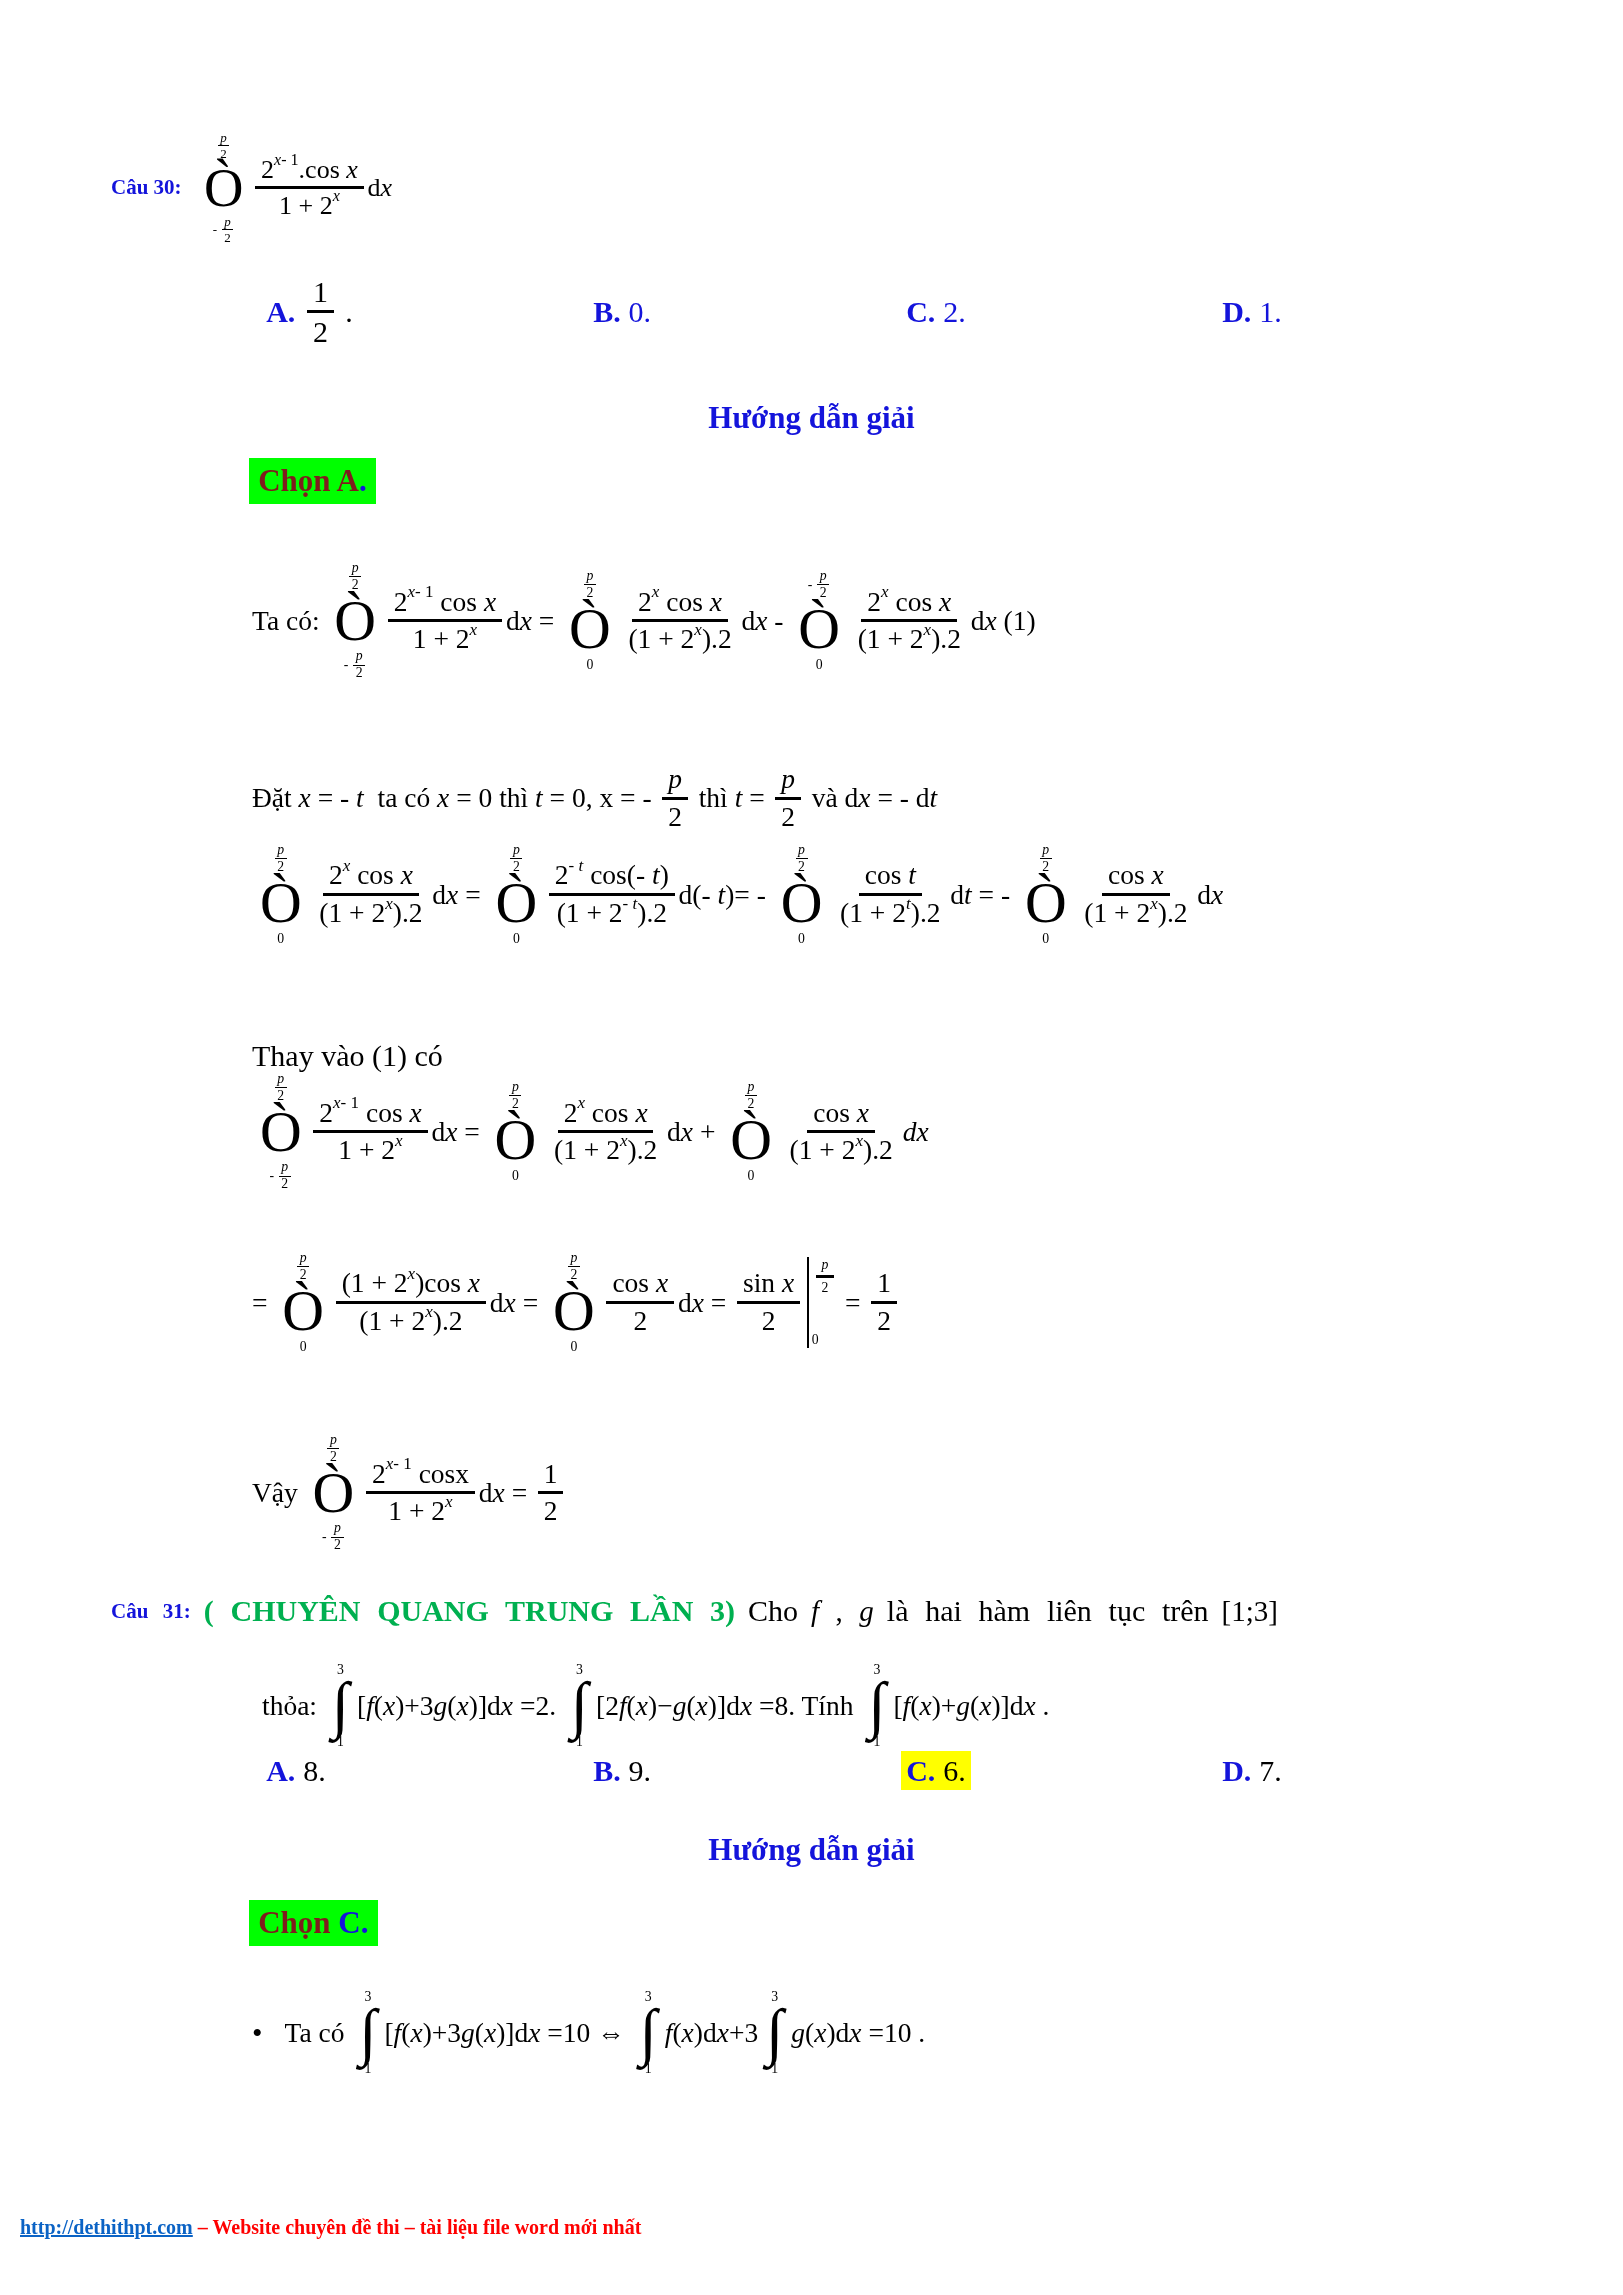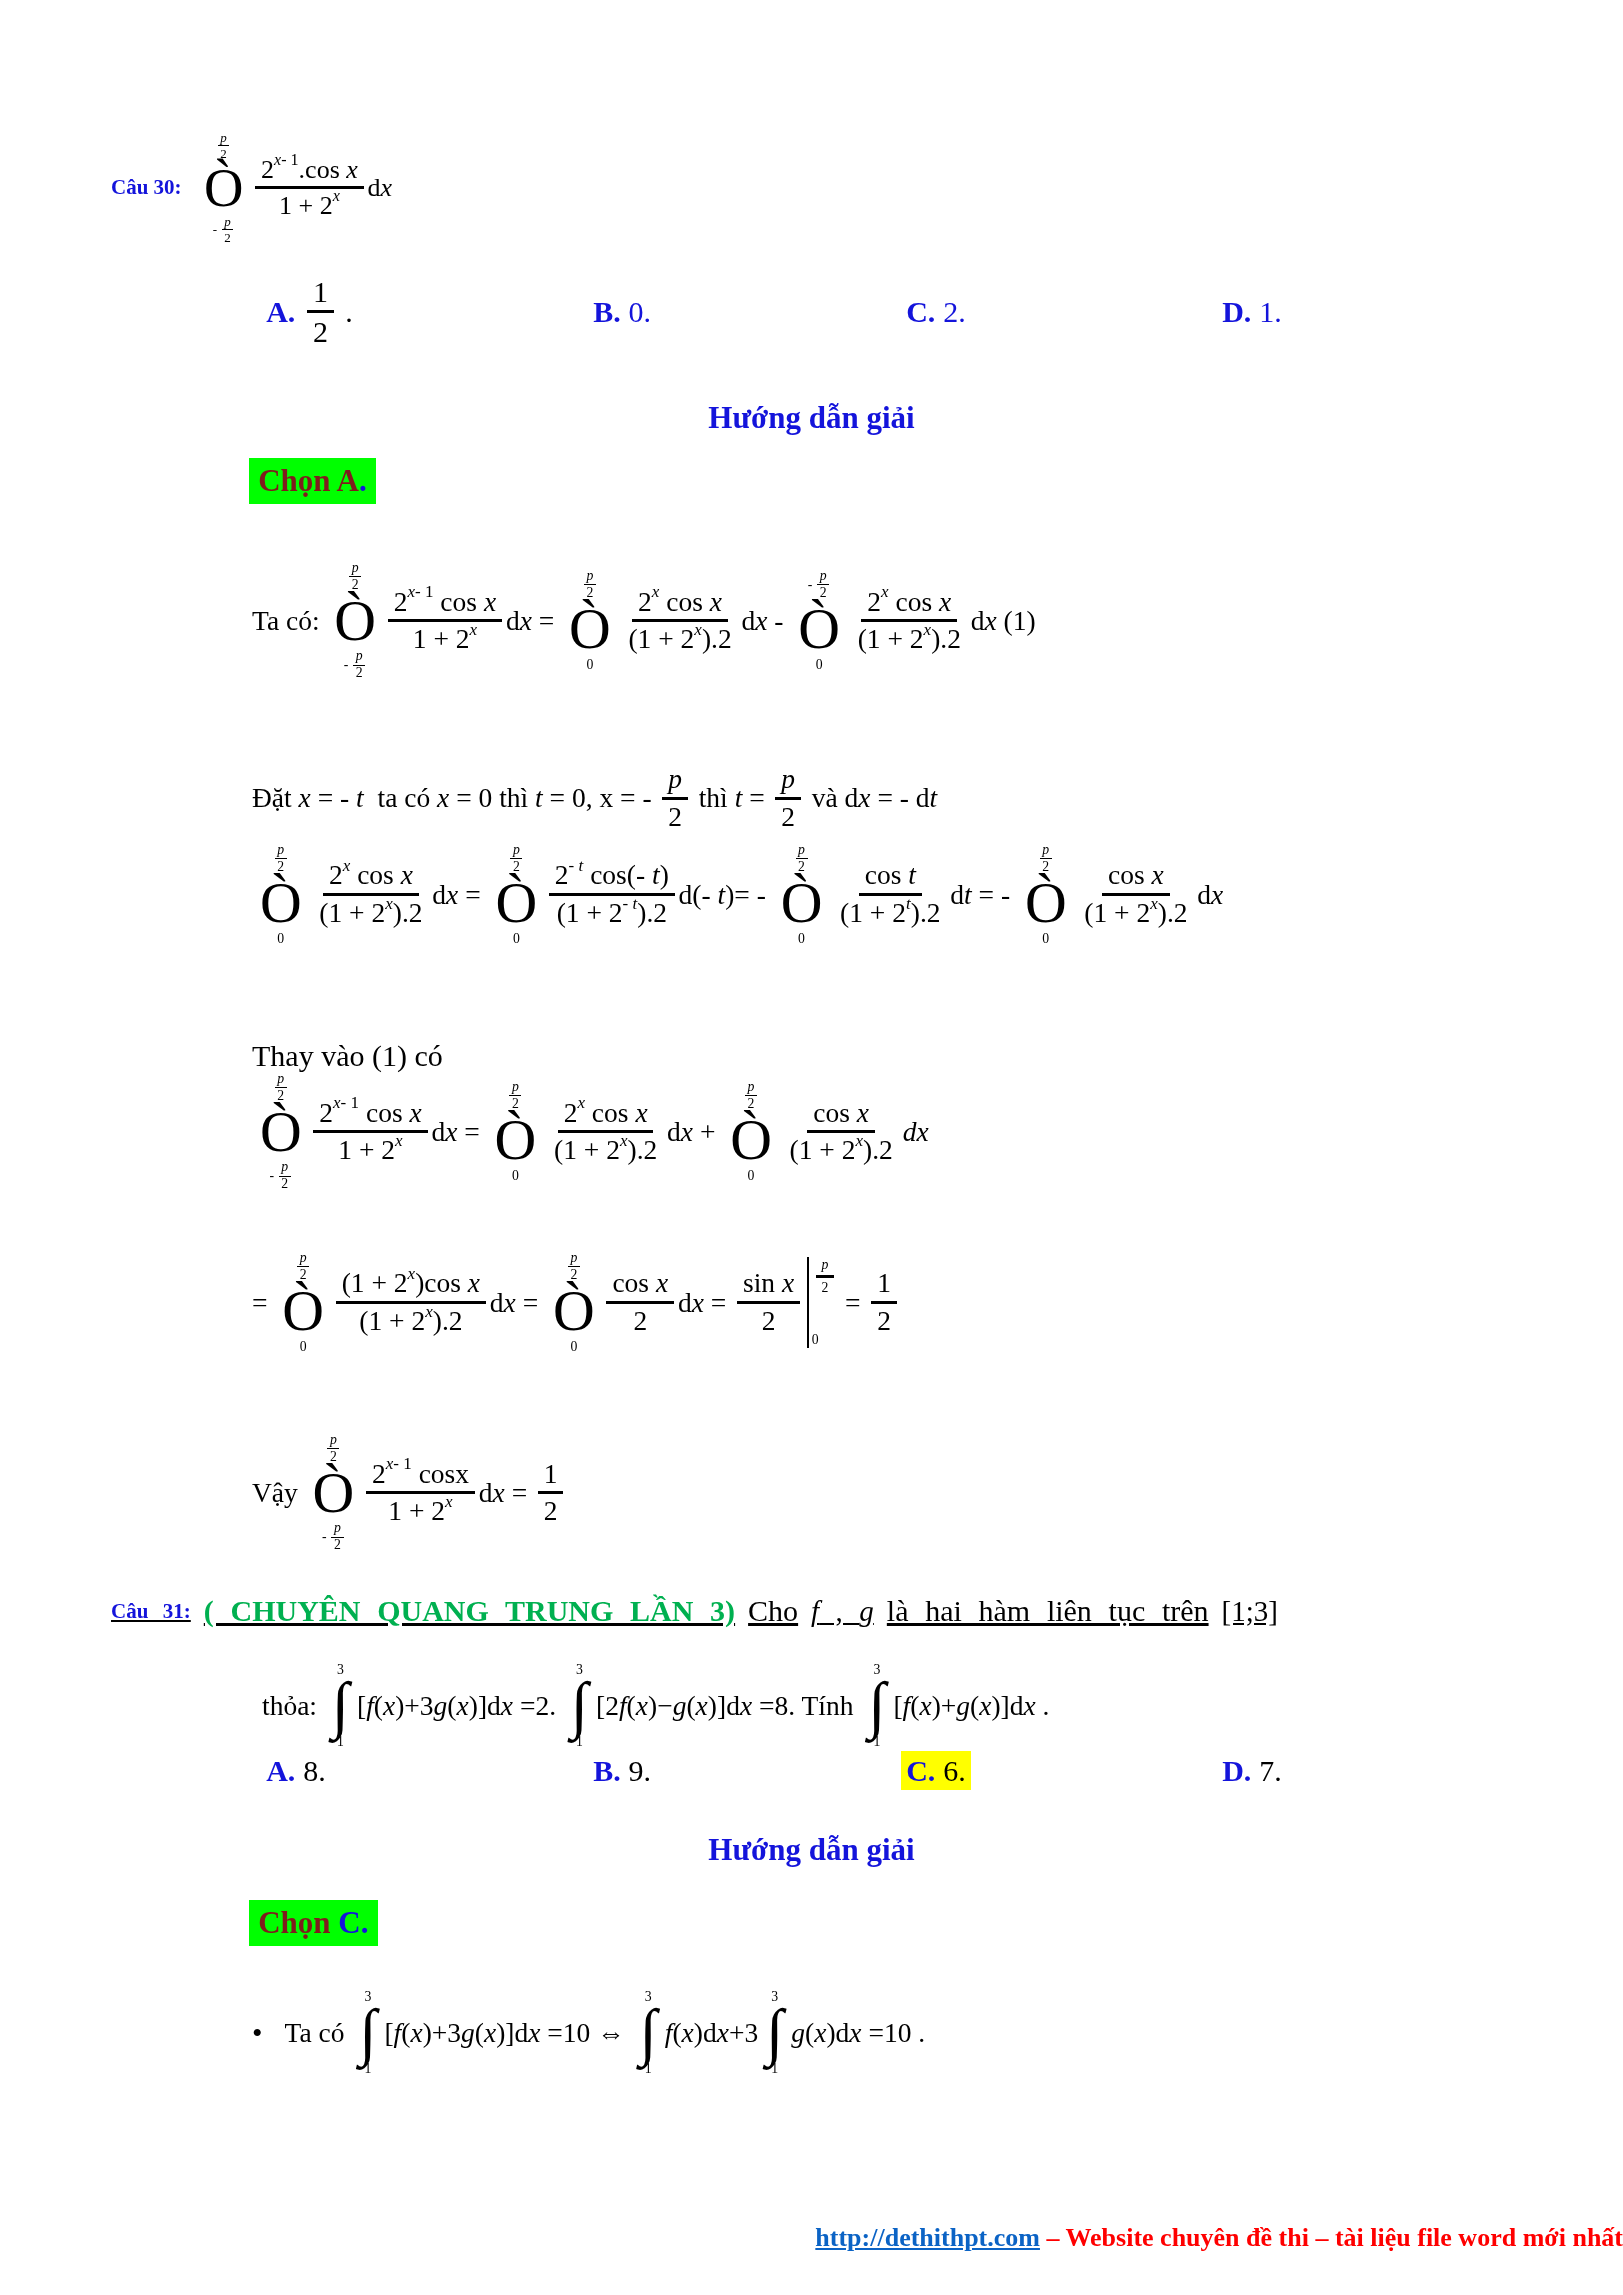--- a/index.html
+++ b/index.html
@@ -10,21 +10,21 @@
   
   .abs{position:absolute;}
   .qlabel{font-weight:bold;color:var(--blue);font-size:21px;white-space:pre;}
   .qprompt{color:var(--blue);font-size:30px;white-space:pre;}
   .plain{font-size:30px;color:#000;white-space:pre;}
   .hdg{left:0;width:100%;text-align:center;color:var(--blue);font-weight:bold;font-size:31px;}
   .hl-green{background:var(--hl-green);padding:5.2px 9.2px;font-weight:bold;font-size:31px;display:inline-block;}
   .chon-black{color:#7f1d1d;white-space:pre;}
   .chon-blue{color:var(--blue);white-space:pre;}
   .hl-yellow{background:var(--hl-yellow);}
-  .footer{left:0;width:100%;text-align:right;font-weight:bold;font-size:26px;white-space:pre;}
+  .footer{left:0;width:100%;text-align:left;font-weight:bold;font-size:20px;white-space:pre;}
   .footer-link{color:var(--link);text-decoration:underline;cursor:pointer;}
   .footer-red{color:var(--red);}
   
   .eq{display:inline-flex;align-items:center;flex-wrap:nowrap;font-size:27.5px;color:#000;}
   .eq-q{font-size:26px;}
   .eq-ans{font-size:30px;}
   .eq-inline31{font-size:29px;}
   .tok-rm{white-space:pre;font-style:normal;}
   .tok-it{white-space:pre;font-style:italic;}
   .tok-sup{display:inline-flex;align-items:center;font-size:0.62em;transform:translateY(-0.6em);white-space:pre;}
@@ -48,21 +48,21 @@
   #q30-answers{top:272px;left:261px;width:1263px;display:flex;align-items:center;}
   #hdg30{top:400px;}
   #chon30{top:458px;left:249px;}
   #eq-taco{top:561px;left:252px;}
   #eq-dat{top:764px;left:252px;}
   #eq-subst{top:843px;left:252px;}
   #thay{top:1011px;left:252px;margin-top:28px;}
   #eq-combined{top:1072px;left:252px;}
   #eq-simplify{top:1251px;left:252px;}
   #eq-conclusion{top:1433px;left:252px;}
-  #q31-line1{top:1594px;left:111px;width:1433px;display:flex;align-items:center;gap:13px;word-spacing:9.2px;text-decoration:underline;}
+  #q31-line1{top:1594px;left:111px;width:1433px;display:flex;align-items:center;gap:13px;word-spacing:9.2px;}
   #q31-thoa{top:1662px;left:262px;}
   #q31-answers{top:1751px;left:261px;width:1263px;display:flex;align-items:center;}
   #hdg31{top:1832px;}
   #chon31{top:1900px;left:249px;}
   #q31-bullet{top:1989px;left:252px;display:flex;align-items:center;gap:22px;}
   #footer{top:2193px;}
   .ans-col-a{width:327px;}
   .ans-col-b{width:313px;}
   .ans-col-c{width:316px;}
   .ans-cell{display:inline-flex;align-items:center;}

